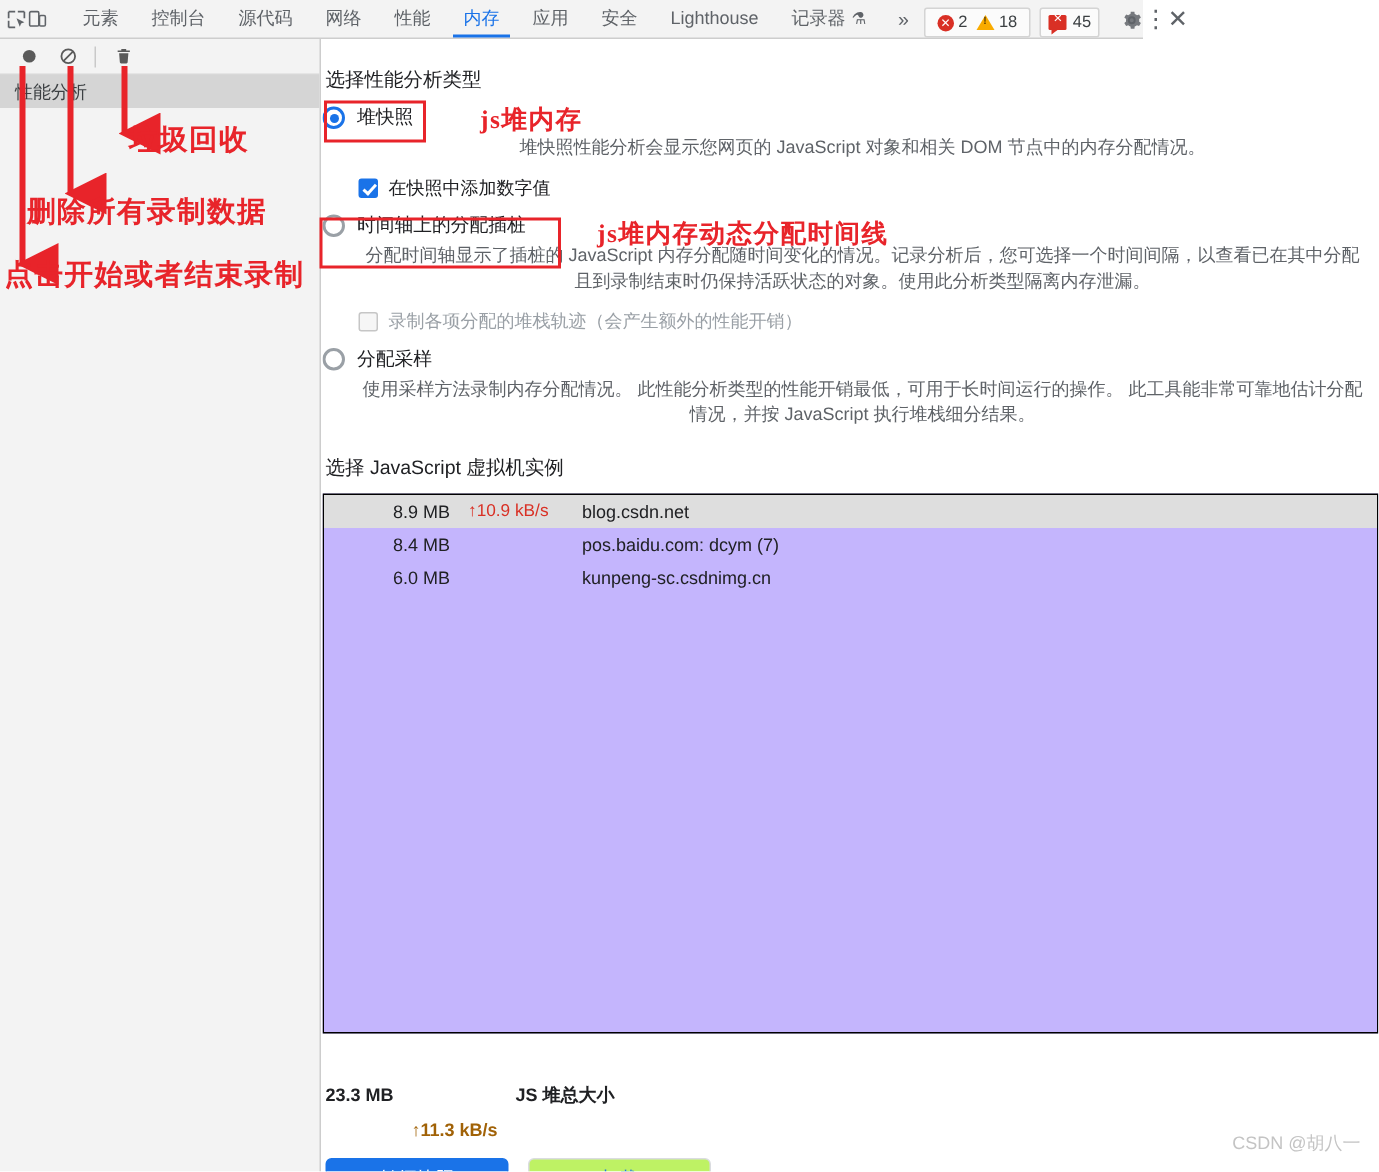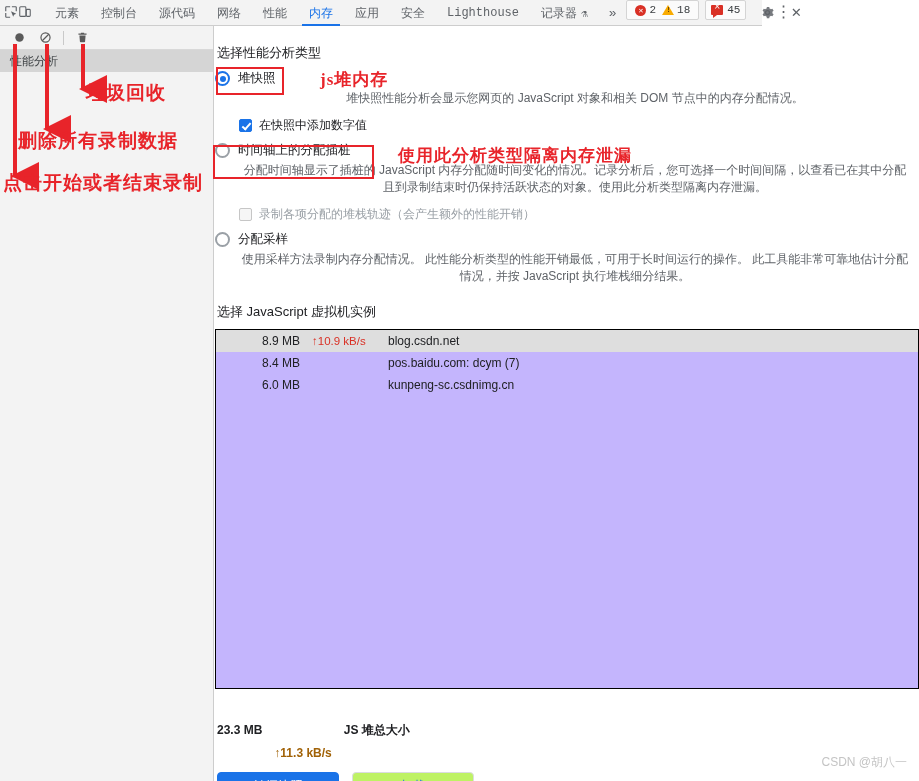--- a/index.html
+++ b/index.html
@@ -20,23 +20,22 @@
   }
 
   
   .toolbar {
     position: absolute;
     top: 0; left: 0;
     width: 762px; height: 26px;
     background: #f3f3f3;
     border-bottom: 1px solid #cdcdcd;
     display: flex;
-    align-items: flex-start;
+    align-items: flex-end;
     padding: 0 4px;
-    font-family: Liberation Mono, monospace;
   }
   .tb-icon-btn {
     width: 26px; height: 24px;
     display: flex; align-items: center; justify-content: center;
     cursor: pointer;
   }
   .tb-sep {
     width: 1px; height: 16px;
     background: #c9c9c9;
     margin: 0 6px;
@@ -531,16 +530,16 @@
       <line x1="83" y1="40" x2="83" y2="85" stroke="#e8242a" stroke-width="4" marker-end="url(#ah)"></line>
     </svg>
 
     <div class="anno-box" style="left:216px; top:63px; width:68px; height:28px;"></div>
     <div class="anno-box" style="left:213px; top:141px; width:161px; height:34px;"></div>
 
     <div class="anno-text" style="left:86px; top:76px; font-size:19px;">垃圾回收</div>
     <div class="anno-text" style="left:18px; top:124px; font-size:19px;">删除所有录制数据</div>
     <div class="anno-text" style="left:3px; top:166px; font-size:19px;">点击开始或者结束录制</div>
     <div class="anno-text" style="left:320px; top:64px; font-size:17px;">js堆内存</div>
-    <div class="anno-text" style="left:398px; top:140px; font-size:17px;">使用此分析类型隔离内存泄漏</div>
+    <div class="anno-text" style="left:398px; top:140px; font-size:17px;">js堆内存动态分配时间线</div>
   </div>
 
 </div>
 
 </body></html>

